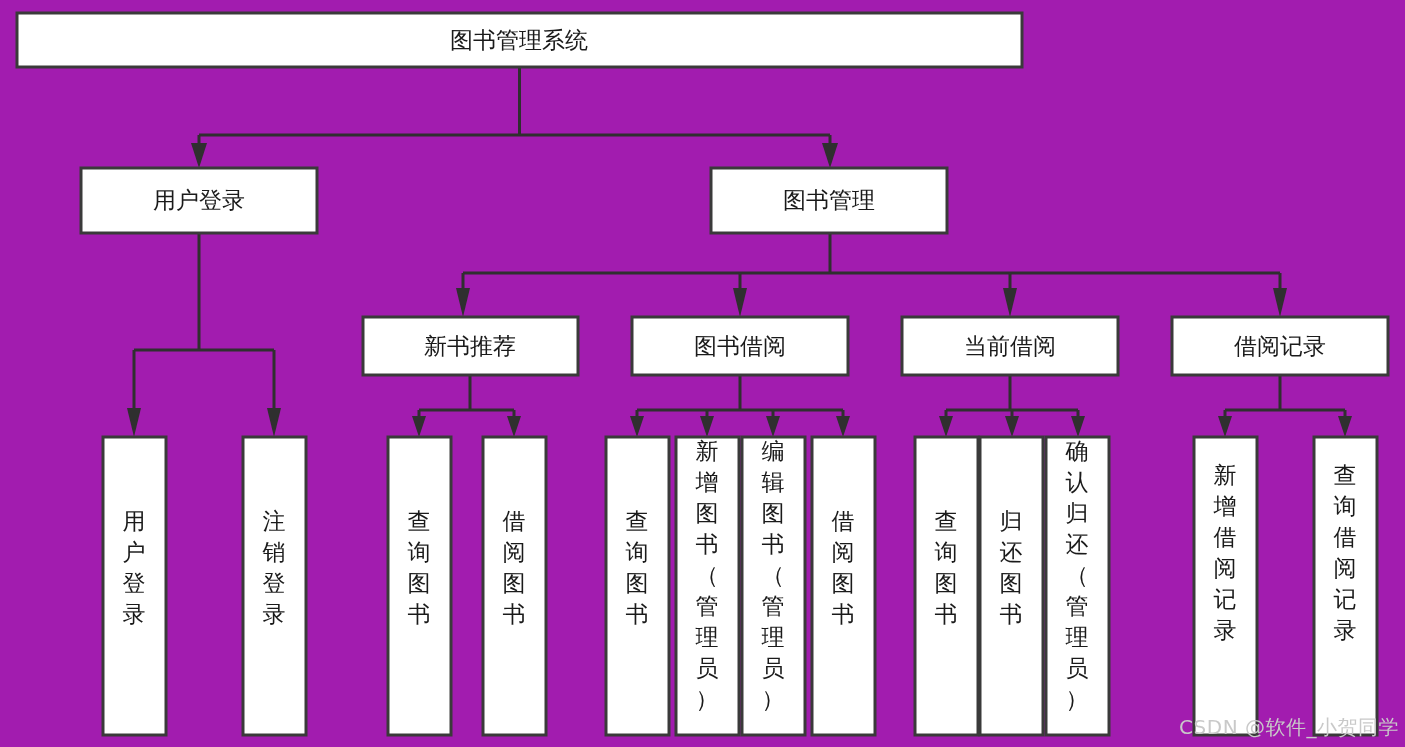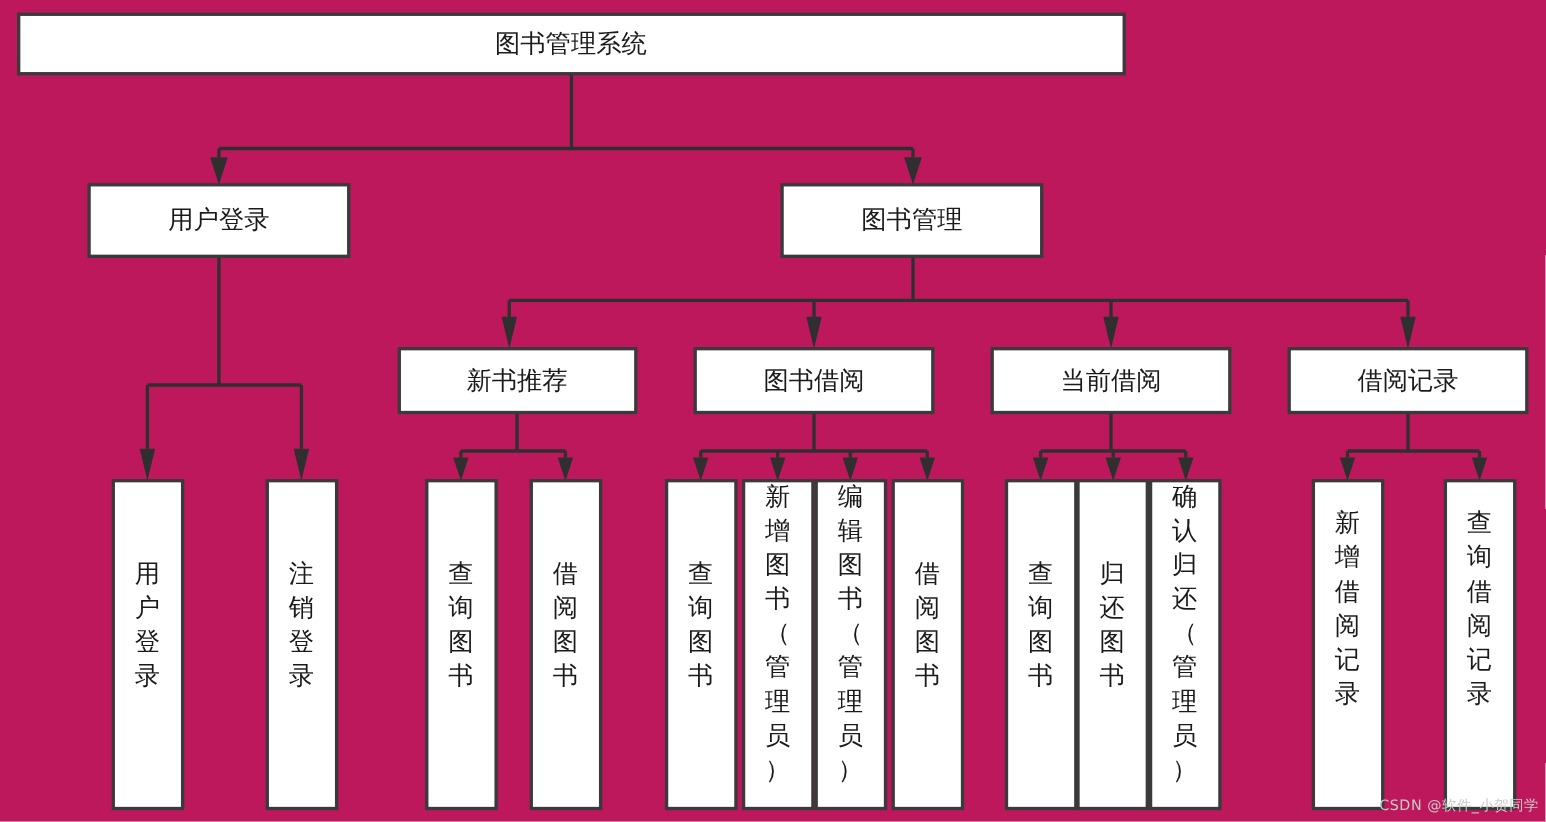--- a/index.html
+++ b/index.html
@@ -10,21 +10,21 @@
   body {
     width: 1405px;
     height: 747px;
     overflow: hidden;
     font-family: "DejaVu Sans", "Liberation Sans", sans-serif;
   }
   #diagram-root {
     position: relative;
     width: 1405px;
     height: 747px;
-    background: #be185d;
+    background: #a21caf;
   }
   svg#flow {
     position: absolute;
     left: 0;
     top: 0;
     width: 1405px;
     height: 747px;
     display: block;
   }
   .node-box {
@@ -53,21 +53,21 @@
     fill: #1a1a1a;
     font-family: "DejaVu Sans", "Liberation Sans", sans-serif;
     font-size: 23px;
     text-anchor: middle;
   }
   .watermark {
     position: absolute;
     right: 6px;
     bottom: 6px;
     font-family: "DejaVu Sans", "Liberation Sans", sans-serif;
-    font-size: 13px;
+    font-size: 20px;
     color: #c9c9c9;
     white-space: nowrap;
     letter-spacing: 0.5px;
     pointer-events: none;
   }
 </style>
 </head>
 <body>
 
 <div id="diagram-root">

